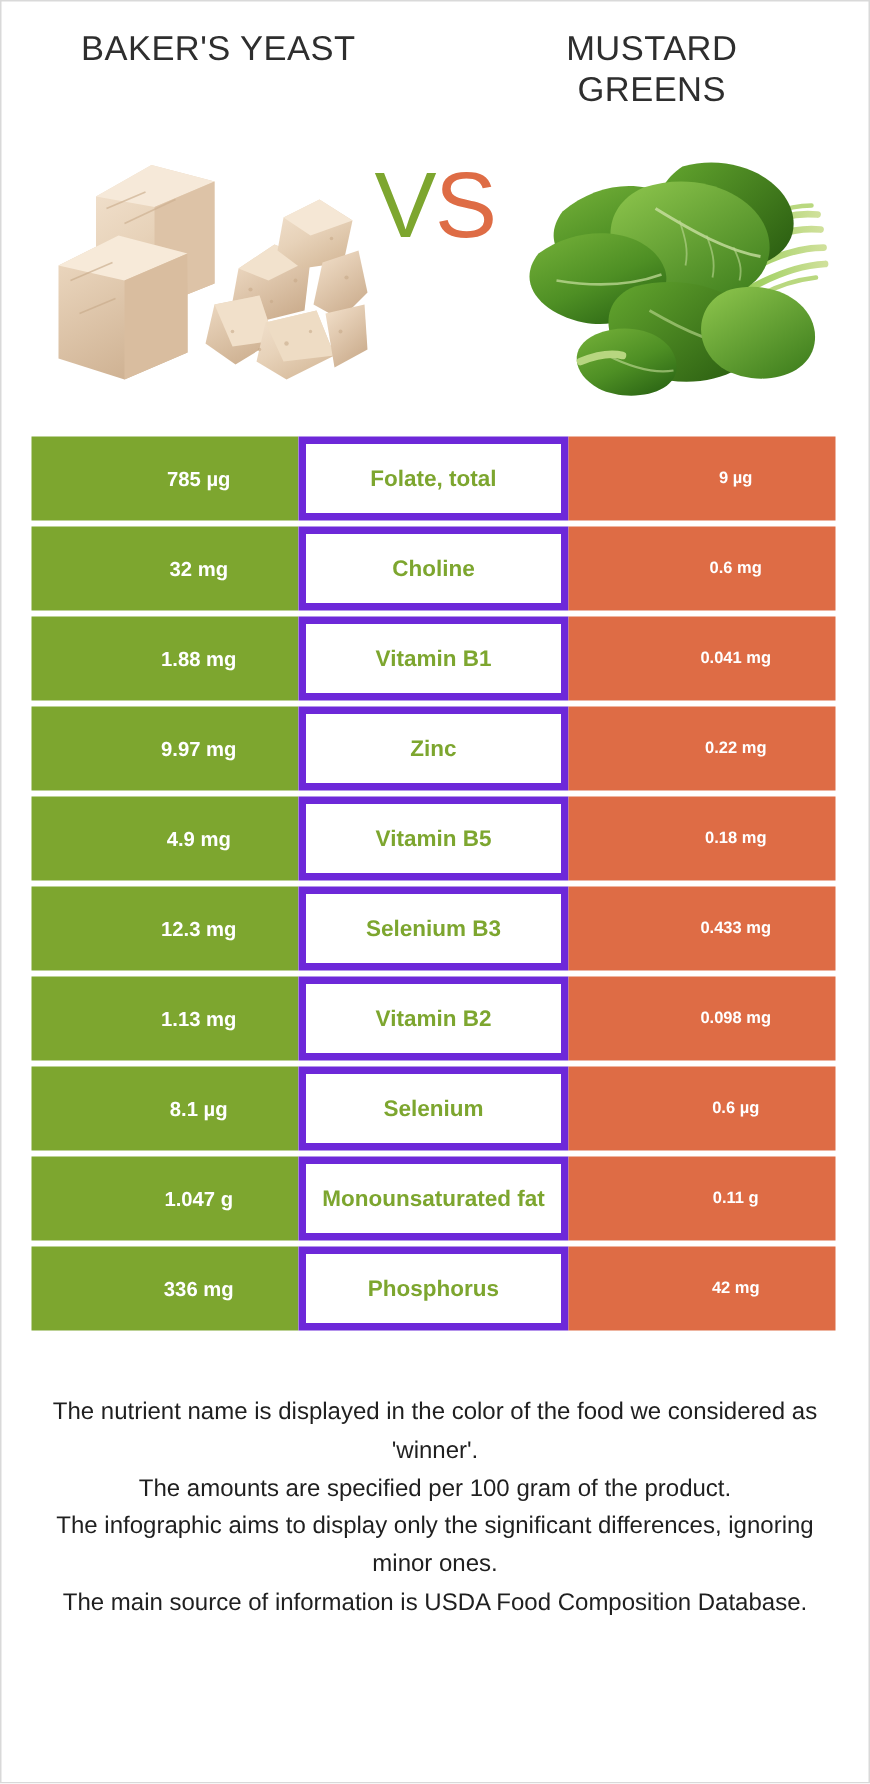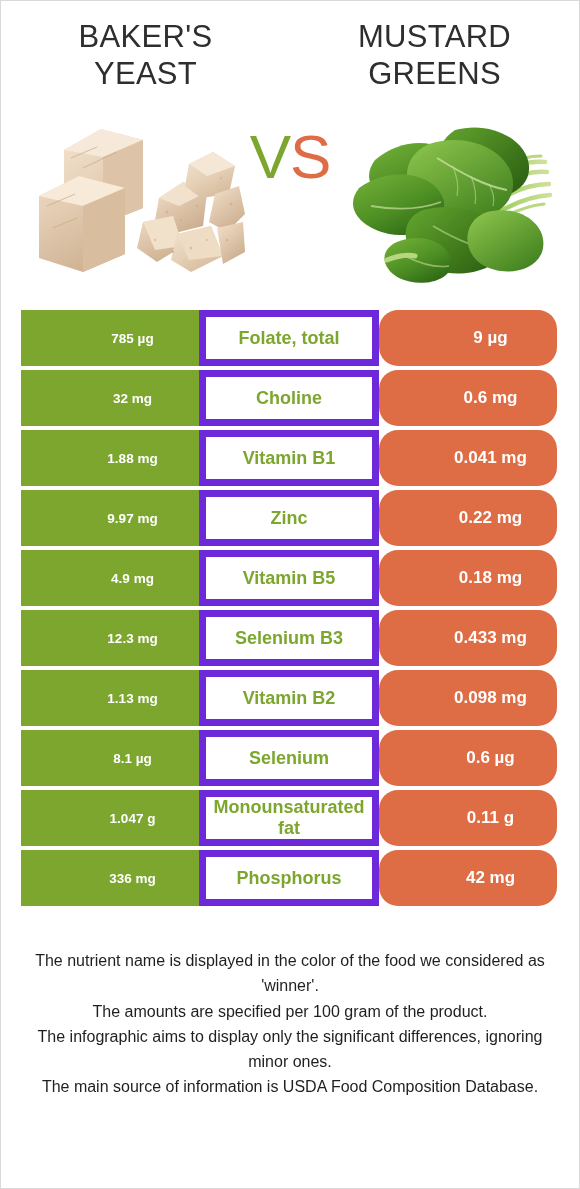--- a/index.html
+++ b/index.html
@@ -26,21 +26,21 @@
     width: 100%;
     padding-top: 18px;
     box-sizing: border-box;
   }
   .header-col {
     flex: 1 1 50%;
     text-align: center;
   }
   .food-title {
     font-family: "Liberation Sans", sans-serif;
-    font-size: 31px;
+    font-size: 23px;
     font-weight: 300;
     letter-spacing: 0.3px;
     line-height: 1.18;
     color: #2e2e2e;
     margin: 0 auto;
     max-width: 200px;
     text-transform: uppercase;
   }
 
   
@@ -96,32 +96,31 @@
   .cell-left {
     width: 178px;
     background: #7da62f;
     color: #ffffff;
     font-size: 13.5px;
     font-weight: bold;
   }
   .cell-mid {
     width: 180px;
     background: #ffffff;
-    border: 7px solid #6d28d9;
-    font-size: 18px;
+    border: 5px solid #6d28d9;
+    font-size: 15px;
     font-weight: bold;
     padding: 0 4px;
   }
   .cell-right {
     width: 178px;
     background: #de6c45;
     color: #ffffff;
-    font-size: 17px;
+    font-size: 11px;
     font-weight: bold;
-    border-radius: 19px;
   }
   .winner-left  { color: #7da62f; }
 
   
   .footer {
     margin: 42px 24px 0 24px;
     text-align: center;
     font-size: 16px;
     line-height: 1.58;
     color: #1f1f1f;

